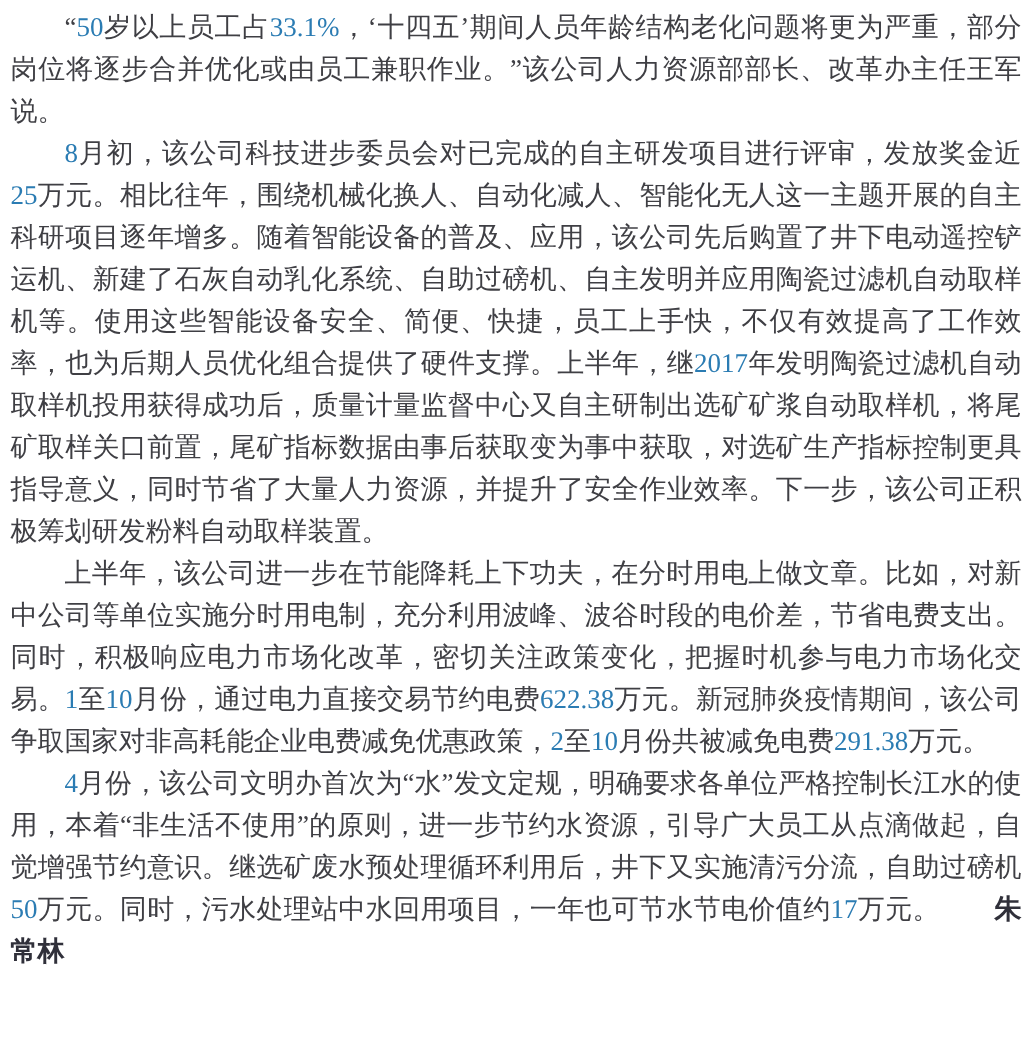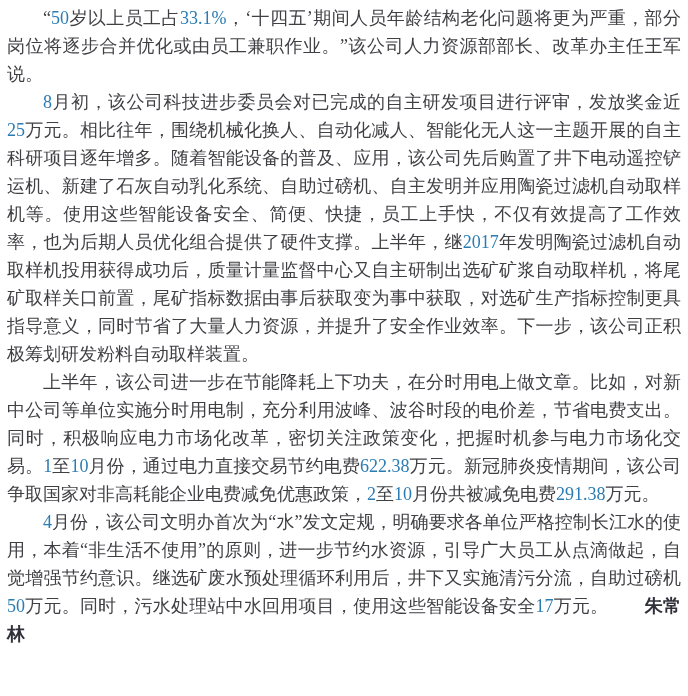--- a/index.html
+++ b/index.html
@@ -30,14 +30,14 @@
   .bold{font-weight:bold;color:#30303a;}
   .num{color:var(--num-color);}
 </style>
 </head>
 <body>
 
 <div class="article">
     <p class="body"><span>“</span><span class="num">50</span><span>岁以上员工占</span><span class="num">33.1%</span><span>，‘十四五’期间人员年龄结构老化问题将更为严重，部分岗位将逐步合并优化或由员工兼职作业。”该公司人力资源部部长、改革办主任王军说。</span></p>
     <p class="body"><span class="num">8</span><span>月初，该公司科技进步委员会对已完成的自主研发项目进行评审，发放奖金近</span><span class="num">25</span><span>万元。相比往年，围绕机械化换人、自动化减人、智能化无人这一主题开展的自主科研项目逐年增多。随着智能设备的普及、应用，该公司先后购置了井下电动遥控铲运机、新建了石灰自动乳化系统、自助过磅机、自主发明并应用陶瓷过滤机自动取样机等。使用这些智能设备安全、简便、快捷，员工上手快，不仅有效提高了工作效率，也为后期人员优化组合提供了硬件支撑。上半年，继</span><span class="num">2017</span><span>年发明陶瓷过滤机自动取样机投用获得成功后，质量计量监督中心又自主研制出选矿矿浆自动取样机，将尾矿取样关口前置，尾矿指标数据由事后获取变为事中获取，对选矿生产指标控制更具指导意义，同时节省了大量人力资源，并提升了安全作业效率。下一步，该公司正积极筹划研发粉料自动取样装置。</span></p>
     <p class="body"><span>上半年，该公司进一步在节能降耗上下功夫，在分时用电上做文章。比如，对新中公司等单位实施分时用电制，充分利用波峰、波谷时段的电价差，节省电费支出。同时，积极响应电力市场化改革，密切关注政策变化，把握时机参与电力市场化交易。</span><span class="num">1</span><span>至</span><span class="num">10</span><span>月份，通过电力直接交易节约电费</span><span class="num">622.38</span><span>万元。新冠肺炎疫情期间，该公司争取国家对非高耗能企业电费减免优惠政策，</span><span class="num">2</span><span>至</span><span class="num">10</span><span>月份共被减免电费</span><span class="num">291.38</span><span>万元。</span></p>
-    <p class="body"><span class="num">4</span><span>月份，该公司文明办首次为“水”发文定规，明确要求各单位严格控制长江水的使用，本着“非生活不使用”的原则，进一步节约水资源，引导广大员工从点滴做起，自觉增强节约意识。继选矿废水预处理循环利用后，井下又实施清污分流，自助过磅机</span><span class="num">50</span><span>万元。同时，污水处理站中水回用项目，使用这些智能设备安全</span><span class="num">17</span><span>万元。　　</span><span class="bold">朱常林</span></p>
+    <p class="body"><span class="num">4</span><span>月份，该公司文明办首次为“水”发文定规，明确要求各单位严格控制长江水的使用，本着“非生活不使用”的原则，进一步节约水资源，引导广大员工从点滴做起，自觉增强节约意识。继选矿废水预处理循环利用后，井下又实施清污分流，自助过磅机</span><span class="num">50</span><span>万元。同时，污水处理站中水回用项目，一年也可节水节电价值约</span><span class="num">17</span><span>万元。　　</span><span class="bold">朱常林</span></p>
   </div>
 
 </body></html>

